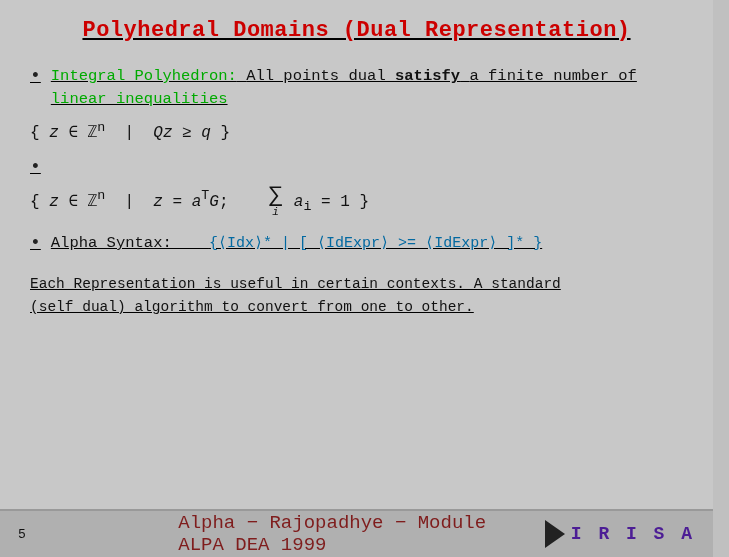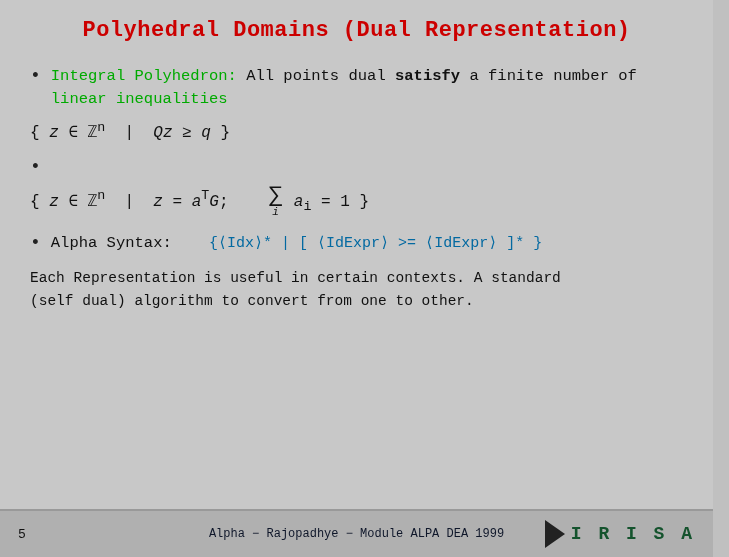--- a/index.html
+++ b/index.html
@@ -12,20 +12,21 @@
       position: relative;
       overflow: hidden;
     }
 
     .slide {
       width: 713px;
       height: 557px;
       background: #c8c8c8;
       position: relative;
       padding: 18px 30px 60px 30px;
+      text-decoration: underline;
     }
 
     .title {
       text-align: center;
       font-family: 'Courier New', Courier, monospace;
       font-size: 22px;
       font-weight: bold;
       color: #cc0000;
       margin-bottom: 22px;
       letter-spacing: 0.5px;
@@ -96,21 +97,21 @@
       color: #0369a1;
       font-size: 15px;
       font-family: 'Courier New', Courier, monospace;
     }
 
     .footer-text {
       font-size: 14.5px;
       color: #111;
       font-family: 'Courier New', Courier, monospace;
       line-height: 1.6;
-      margin-top: 14px;
+      margin-top: 20px;
     }
 
     .footer-bar {
       position: absolute;
       bottom: 0;
       left: 0;
       right: 0;
       height: 48px;
       background: #b0b0b0;
       border-top: 2px solid #999;
@@ -120,22 +121,22 @@
       padding: 0 18px;
     }
 
     .footer-page {
       font-size: 13px;
       color: #111;
       font-family: 'Courier New', Courier, monospace;
     }
 
     .footer-center {
-      font-size: 12px;
-      color: #0f172a;
+      font-size: 19px;
+      color: #7f1d1d;
       font-family: 'Courier New', Courier, monospace;
       position: absolute;
       left: 50%;
       transform: translateX(-50%);
     }
 
     .footer-logo {
       display: flex;
       align-items: center;
       gap: 6px;
@@ -145,21 +146,21 @@
       width: 0;
       height: 0;
       border-top: 14px solid transparent;
       border-bottom: 14px solid transparent;
       border-left: 20px solid #222;
     }
 
     .footer-irisa {
       font-size: 18px;
       font-weight: bold;
-      color: #14532d;
+      color: #4c1d95;
       font-family: 'Courier New', Courier, monospace;
       letter-spacing: 3px;
     }
 
     .sum-container {
       display: inline-flex;
       flex-direction: column;
       align-items: center;
       vertical-align: middle;
       margin: 0 2px;

